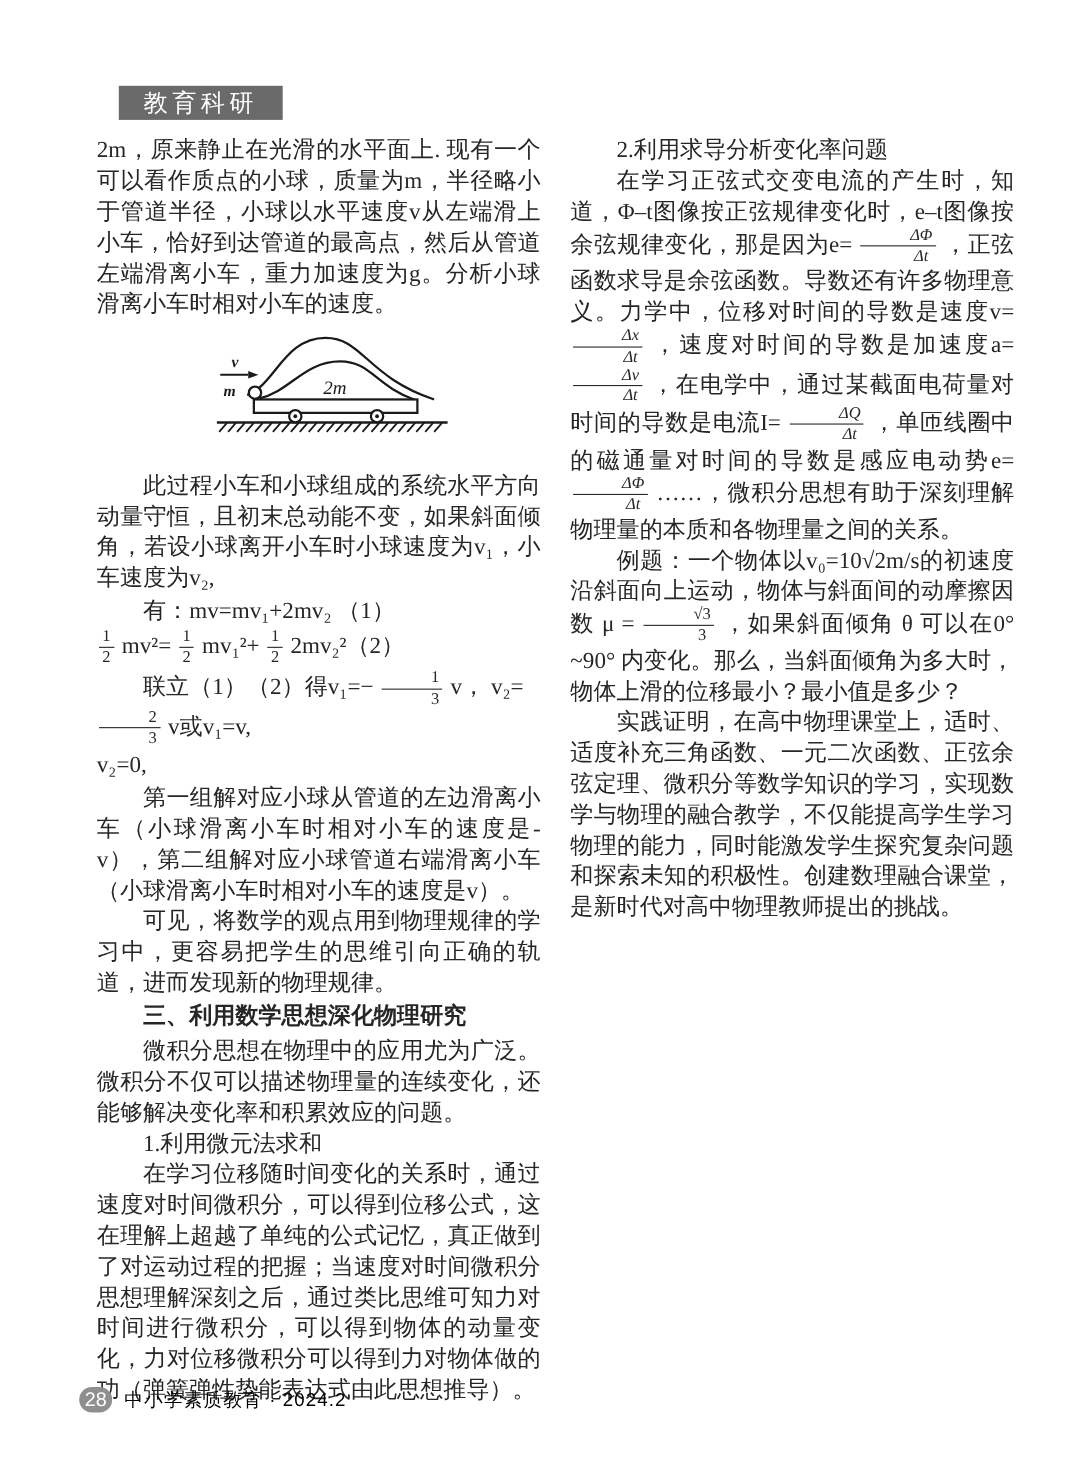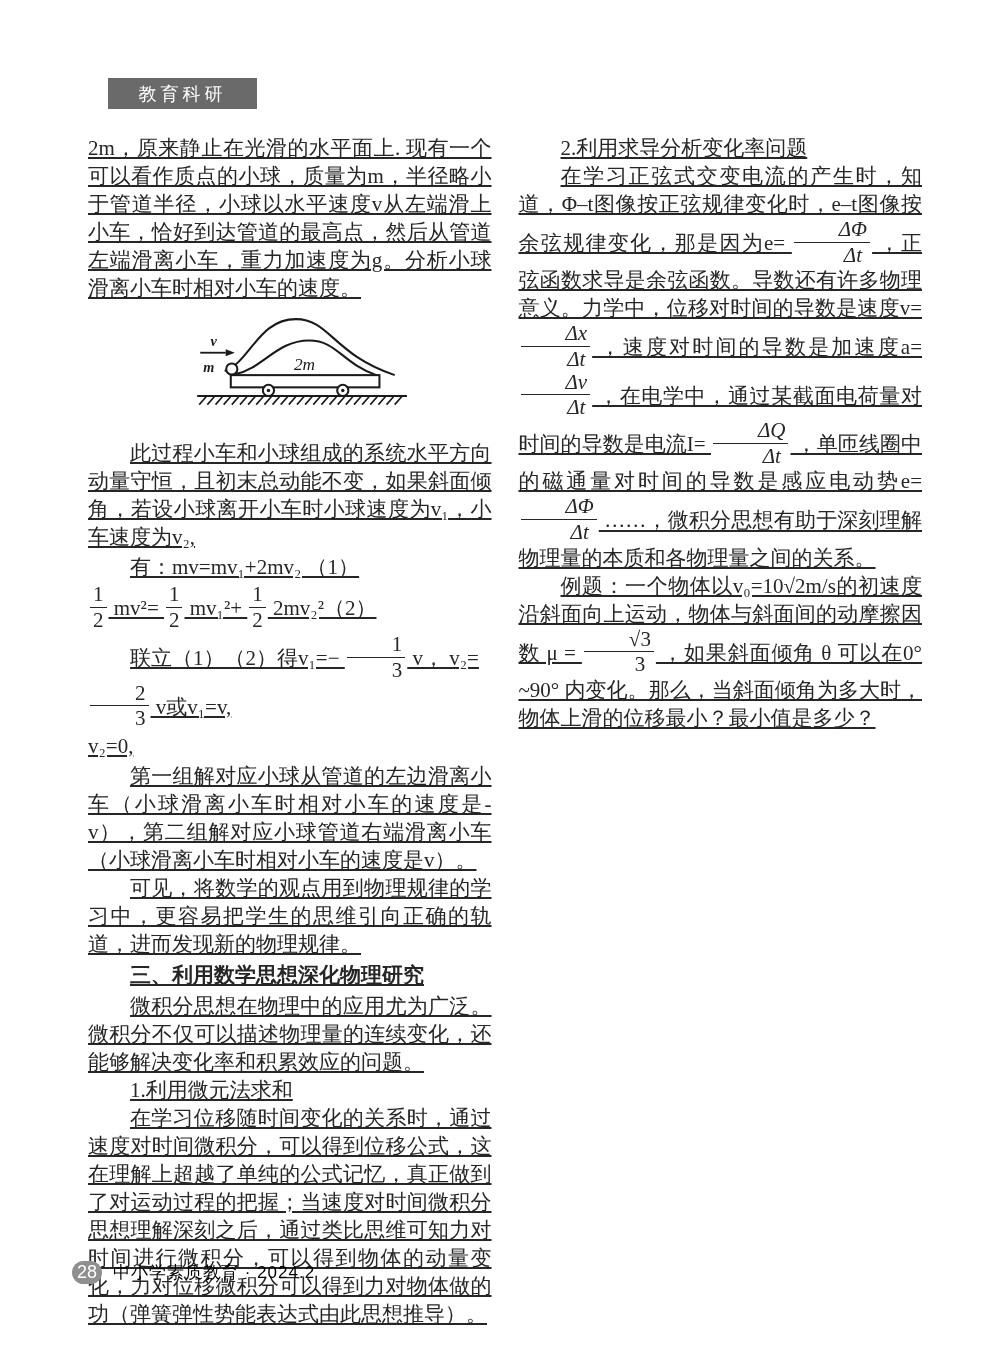--- a/index.html
+++ b/index.html
@@ -5,41 +5,41 @@
   html,body { margin:0; padding:0; }
   body {
     width:992px; height:1346px; background:#ffffff; position:relative;
     font-family:"Liberation Serif","DejaVu Serif",serif; color:#262626;
     overflow:hidden;
   }
   .section-tag {
     position:absolute; left:108px; top:78px; width:149px; height:31px;
     background:#6a6a6a; color:#ffffff;
     font-family:"Liberation Sans","DejaVu Sans",sans-serif;
-    font-size:18px; letter-spacing:4px;
+    font-size:22px; letter-spacing:4px;
     display:flex; align-items:center; justify-content:center;
   }
   .cols {
-    position:absolute; left:88px; top:134px; width:834px;
-    display:flex; gap:27px;text-decoration:underline;
+    position:absolute; left:88px; top:122px; width:834px;
+    display:flex; gap:27px;
   }
   .col { width:412px; font-size:21px; line-height:28px; text-align:justify; }
   .col p { margin:0; text-indent:2em; }
   .col p.noindent { text-indent:0; }
   .heading {
     font-family:"Liberation Sans","DejaVu Sans",sans-serif;
     font-weight:bold; text-indent:2em; text-align:left;
     margin-top:3px !important; margin-bottom:3px !important;
   }
   .subhead { text-indent:2em; text-align:left; }
   .eqline { text-align:left; text-indent:2em; margin:2px 0 !important; }
   .eqline.flush { text-indent:0; }
   .frac {
     display:inline-block; text-align:center; vertical-align:-0.55em;
-    line-height:1.08; font-size:21px; padding:0 2px;
+    line-height:1.08; font-size:15px; padding:0 2px;
   }
   .frac .num { display:block; border-bottom:1.4px solid #262626; padding:0 3px 1px; }
   .frac .den { display:block; padding-top:1px; }
   .frac.it { font-style:italic; }
   .figure-wrap { text-align:center; margin:10px 0 8px 18px; text-indent:0; }
   .footer {
     position:absolute; left:72px; top:1261px;
     display:flex; align-items:center; gap:11px;
     font-family:"Liberation Sans","DejaVu Sans",sans-serif;
   }
@@ -107,19 +107,20 @@
   </div>
 
   <div class="col">
     <p class="subhead">2.利用求导分析变化率问题</p>
 
     <p><span>在学习正弦式交变电流的产生时，知道，Φ–t图像按正弦规律变化时，e–t图像按余弦规律变化，那是因为e= </span><span class="frac it"><span class="num">ΔΦ</span><span class="den">Δt</span></span><span> ，正弦函数求导是余弦函数。导数还有许多物理意义。力学中，位移对时间的导数是速度v= </span><span class="frac it"><span class="num">Δx</span><span class="den">Δt</span></span><span> ，速度对时间的导数是加速度a= </span><span class="frac it"><span class="num">Δv</span><span class="den">Δt</span></span><span> ，在电学中，通过某截面电荷量对时间的导数是电流I= </span><span class="frac it"><span class="num">ΔQ</span><span class="den">Δt</span></span><span> ，单匝线圈中的磁通量对时间的导数是感应电动势e= </span><span class="frac it"><span class="num">ΔΦ</span><span class="den">Δt</span></span><span> ……，微积分思想有助于深刻理解物理量的本质和各物理量之间的关系。</span></p>
 
 
     <p><span>例题：一个物体以v₀=10√2m/s的初速度沿斜面向上运动，物体与斜面间的动摩擦因数 μ = </span><span class="frac"><span class="num">√3</span><span class="den">3</span></span><span> ，如果斜面倾角 θ 可以在0° ~90° 内变化。那么，当斜面倾角为多大时，物体上滑的位移最小？最小值是多少？</span></p>
 
+    <p>实践证明，在高中物理课堂上，适时、适度补充三角函数、一元二次函数、正弦余弦定理、微积分等数学知识的学习，实现数学与物理的融合教学，不仅能提高学生学习物理的能力，同时能激发学生探究复杂问题和探索未知的积极性。创建数理融合课堂，是新时代对高中物理教师提出的挑战。</p>
   </div>
 </div>
 
 <div class="footer">
   <span class="pagenum">28</span>
   <span class="journal">中小学素质教育 · 2024.2</span>
 </div>
 
 </body></html>

